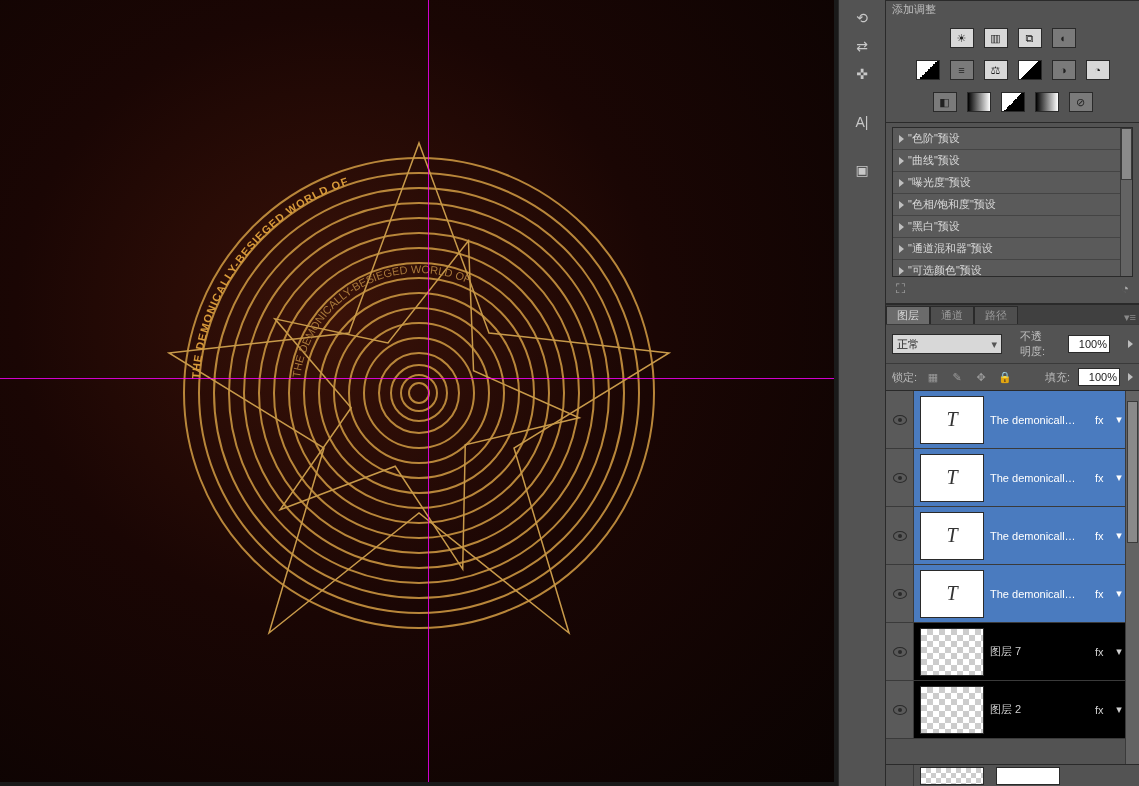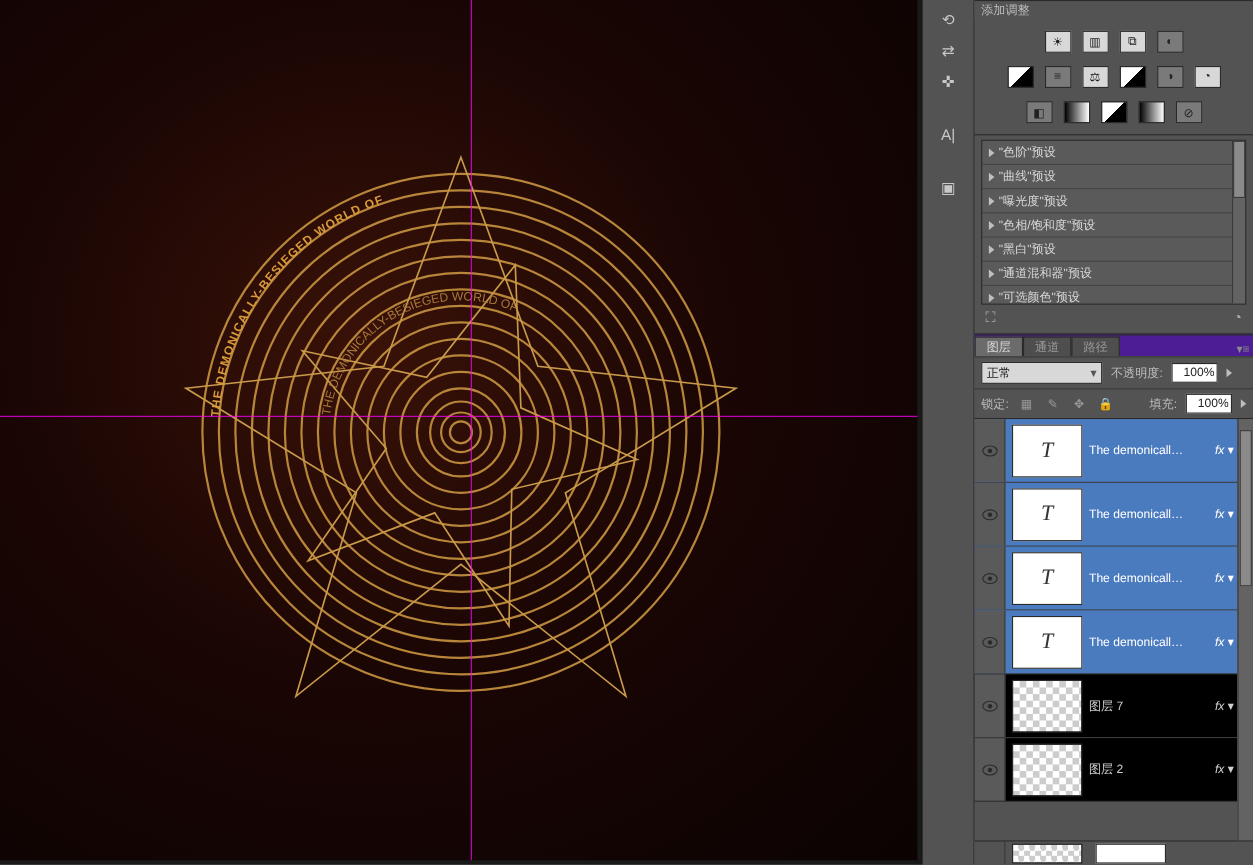--- a/index.html
+++ b/index.html
@@ -26,46 +26,46 @@
 .adj-btn.tri{background:linear-gradient(135deg,#fff 50%,#000 50%)}
 .adj-btn.grad{background:linear-gradient(90deg,#000,#fff)}
 .presets{border:1px solid #2a2a2a;margin:4px 6px 0 6px;max-height:150px;overflow:hidden;background:#5a5a5a;display:flex}
 .preset-list{flex:1}
 .preset-row{padding:3px 6px;border-bottom:1px solid #444;display:flex;align-items:center;gap:4px;cursor:pointer}
 .preset-tri{width:0;height:0;border-top:4px solid transparent;border-bottom:4px solid transparent;border-left:5px solid #c0c0c0}
 .preset-scroll{width:12px;background:#636363;border-left:1px solid #3a3a3a;position:relative}
 .preset-scroll::before{content:"";position:absolute;top:0;left:0;right:0;height:50px;background:#8a8a8a;border:1px solid #3a3a3a}
 .adjust-footer{display:flex;justify-content:space-between;padding:4px 10px 6px;border-bottom:1px solid #2a2a2a}
 .foot-ic{color:#aaa;cursor:pointer;font-size:13px}
-.tabs{display:flex;background:#4c1d95;border-top:1px solid #2a2a2a;height:20px;align-items:flex-end}
+.tabs{display:flex;background:#404040;border-top:1px solid #2a2a2a;height:20px;align-items:flex-end}
 .tab{padding:3px 10px;background:#6b6b6b;border:1px solid #2a2a2a;border-bottom:none;color:#d8d8d8;cursor:pointer;height:18px;display:flex;align-items:center}
 .tab.inactive{background:#4e4e4e;color:#9a9a9a}
 .tabs-fill{flex:1}
 .tabs-menu{width:18px;text-align:center;cursor:pointer;color:#8a8a8a}
-.opt-row{display:flex;align-items:center;padding:4px 6px;gap:8px;border-top:1px solid #3a3a3a;background:#535353}
+.opt-row{display:flex;align-items:center;padding:4px 6px;gap:18px;border-top:1px solid #3a3a3a;background:#535353}
 .sel{flex:0 0 110px;height:20px;background:#d8d8d8;border:1px solid #2a2a2a;display:flex;align-items:center;padding:0 4px;color:#222;position:relative}
 .sel::after{content:"▾";position:absolute;right:4px;color:#555}
 .opt-label{color:#bdbdbd}
 .opt-input{width:42px;height:18px;background:#fff;border:1px solid #2a2a2a;color:#222;text-align:right;padding-right:2px}
 .opt-tri{width:0;height:0;border-top:4px solid transparent;border-bottom:4px solid transparent;border-left:5px solid #bdbdbd;cursor:pointer}
 .lock-row{display:flex;align-items:center;padding:4px 6px;gap:8px;border-top:1px solid #3a3a3a;background:#535353}
 .lock-ic{width:16px;height:16px;display:flex;align-items:center;justify-content:center;color:#9a9a9a;cursor:pointer;font-size:11px}
 .spacer{flex:1}
 .layers{flex:1;overflow:hidden;display:flex;border-top:1px solid #2a2a2a}
 .layers-list{flex:1;overflow-y:auto}
 .layer{display:flex;align-items:center;height:58px;border-bottom:1px solid #3a3a3a;background:#000000}
 .layer.selected{background:#4a7bbf;color:#fff}
 .layer.normal{color:#d0d0d0}
 .eye{width:28px;height:100%;display:flex;align-items:center;justify-content:center;border-right:1px solid #3a3a3a;cursor:pointer;background:#5a5a5a}
 .eye-ic{width:14px;height:10px;border:1.5px solid #2a2a2a;border-radius:60%;position:relative}
 .eye-ic::after{content:"";position:absolute;width:4px;height:4px;background:#2a2a2a;border-radius:50%;left:50%;top:50%;transform:translate(-50%,-50%)}
 .thumb{width:64px;height:48px;margin:0 6px;background:#fff;border:1px solid #2a2a2a;display:flex;align-items:center;justify-content:center;font-family:Georgia;font-size:20px;color:#333;font-style:italic}
 .thumb.checker{background:repeating-conic-gradient(#ccc 0 25%,#fff 0 50%) 0 0/12px 12px}
 .layer-name{flex:1;white-space:nowrap;overflow:hidden;text-overflow:ellipsis}
-.fx{width:18px;text-align:right;color:inherit;font-style:italic;cursor:pointer}
+.fx{width:18px;text-align:left;color:inherit;cursor:pointer}
 .layer-tri{width:12px;text-align:center;cursor:pointer}
 .layers-scroll{width:14px;background:#636363;border-left:1px solid #3a3a3a;position:relative}
 .layers-scroll::before{content:"";position:absolute;top:10px;left:1px;right:1px;height:140px;background:#8a8a8a;border:1px solid #3a3a3a}
 .bottom-row{display:flex;height:22px;border-top:1px solid #2a2a2a;background:#535353}
 .bottom-thumb{width:64px;height:18px;margin:2px 6px;background:repeating-conic-gradient(#ccc 0 25%,#fff 0 50%) 0 0/10px 10px;border:1px solid #2a2a2a}
 .bottom-thumb.white{background:#fff}
 </style>
 </head>
 <body>
 

